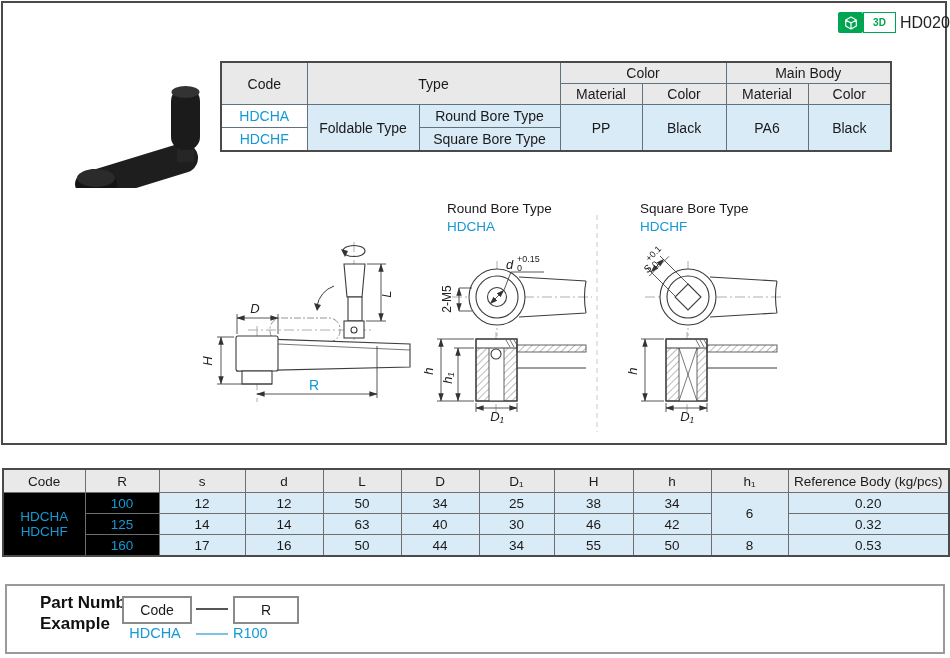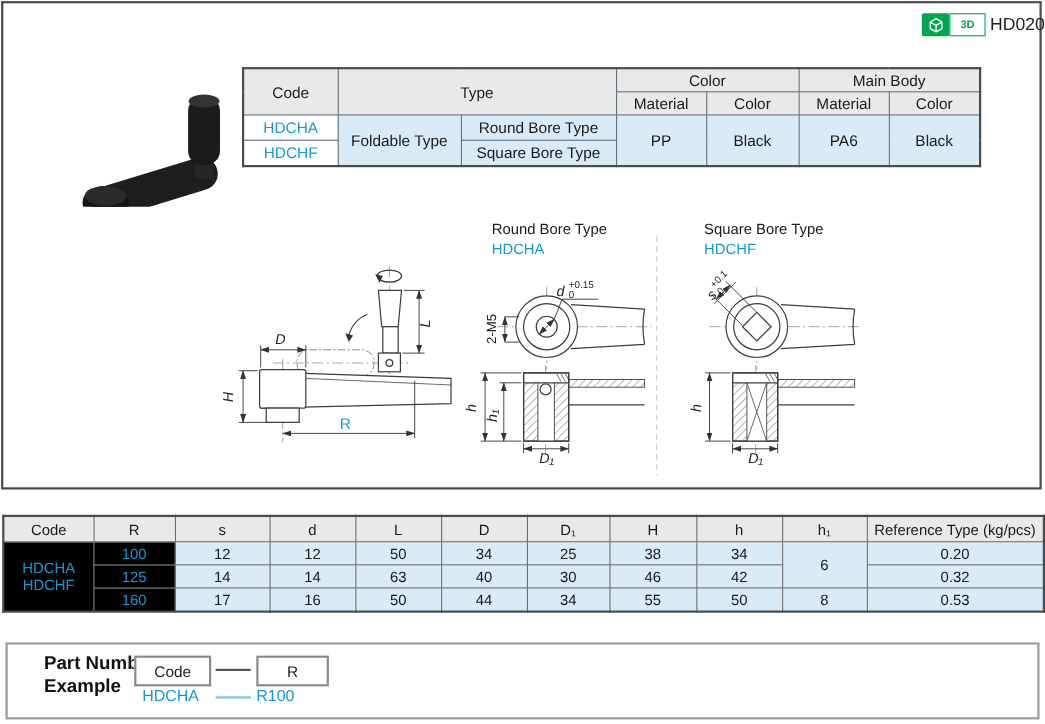--- a/index.html
+++ b/index.html
@@ -329,21 +329,21 @@
         <th>Code</th>
         <th>R</th>
         <th>s</th>
         <th>d</th>
         <th>L</th>
         <th>D</th>
         <th>D₁</th>
         <th>H</th>
         <th>h</th>
         <th>h₁</th>
-        <th>Reference Type (kg/pcs)</th>
+        <th>Reference Body (kg/pcs)</th>
       </tr>
       <tr>
         <td rowspan="3" class="white">
           <div class="blue">HDCHA</div>
           <div class="blue">HDCHF</div>
         </td>
         <td class="white blue">100</td>
         <td>12</td>
         <td>12</td>
         <td>50</td>

